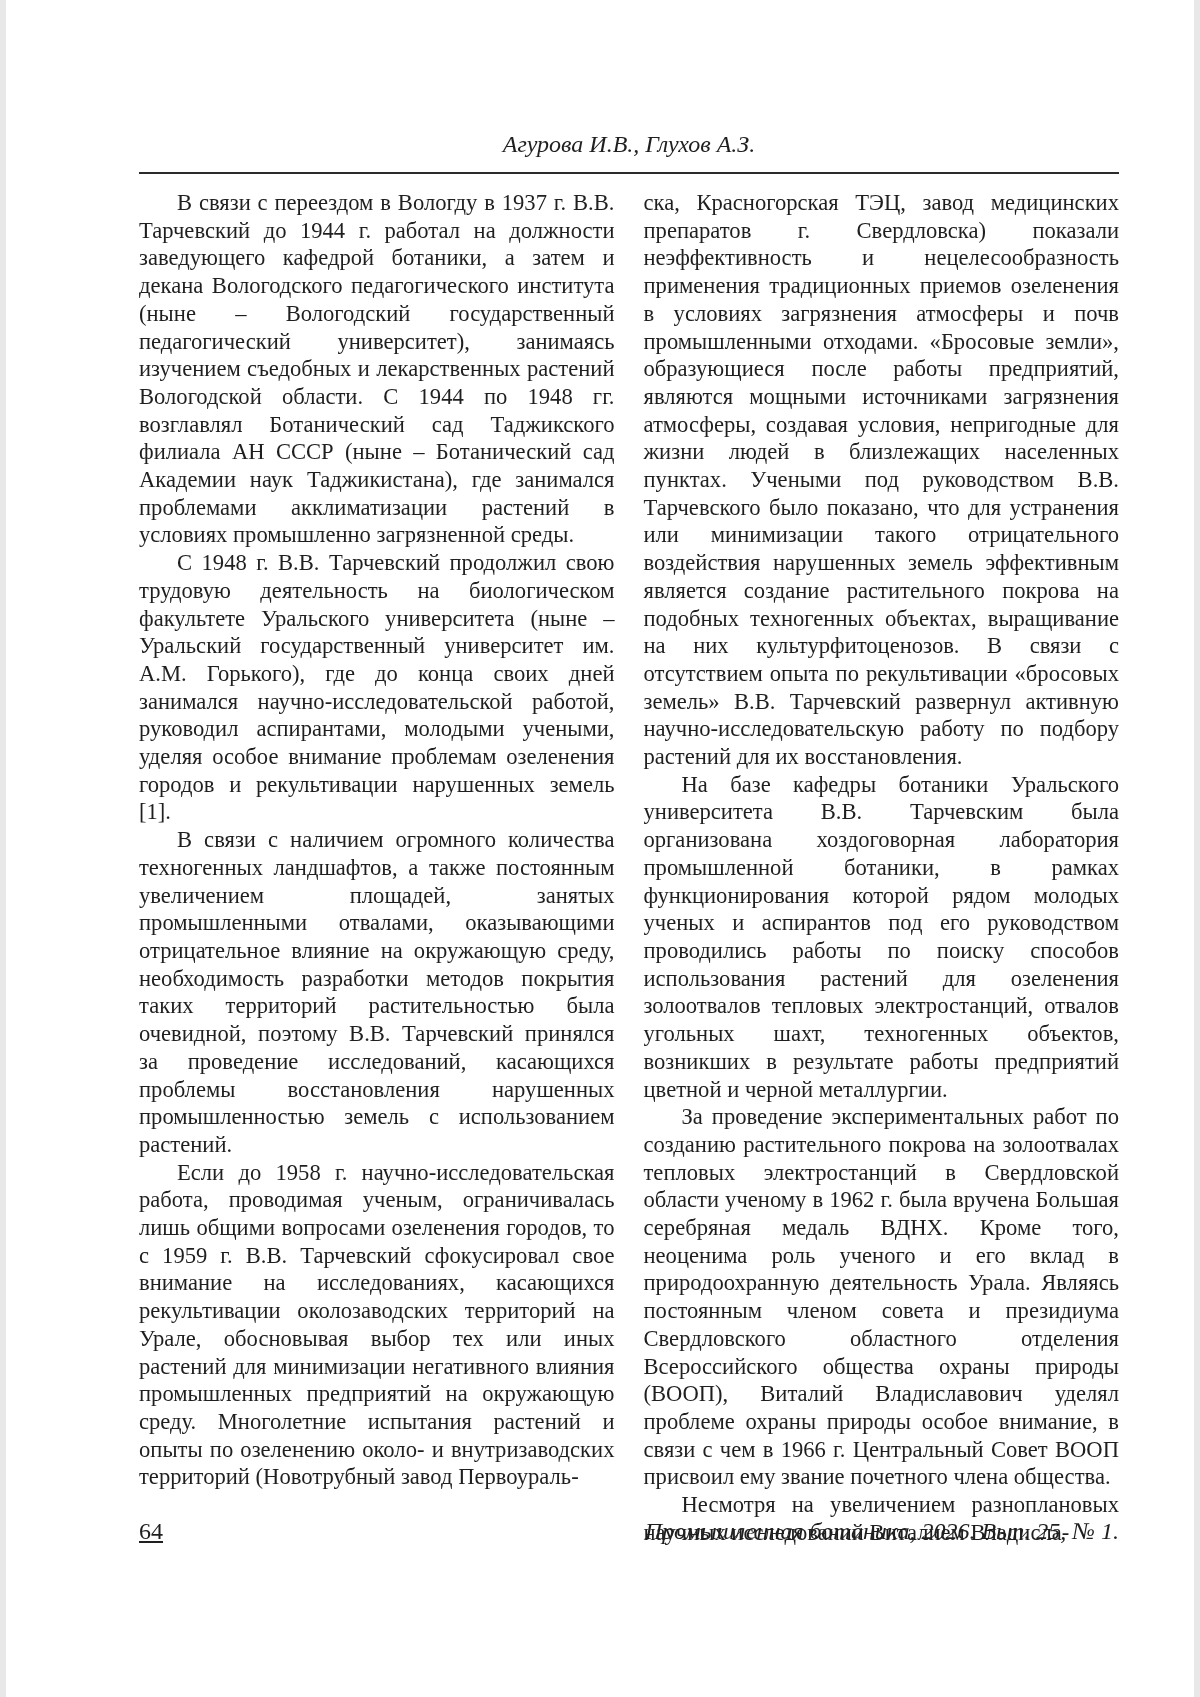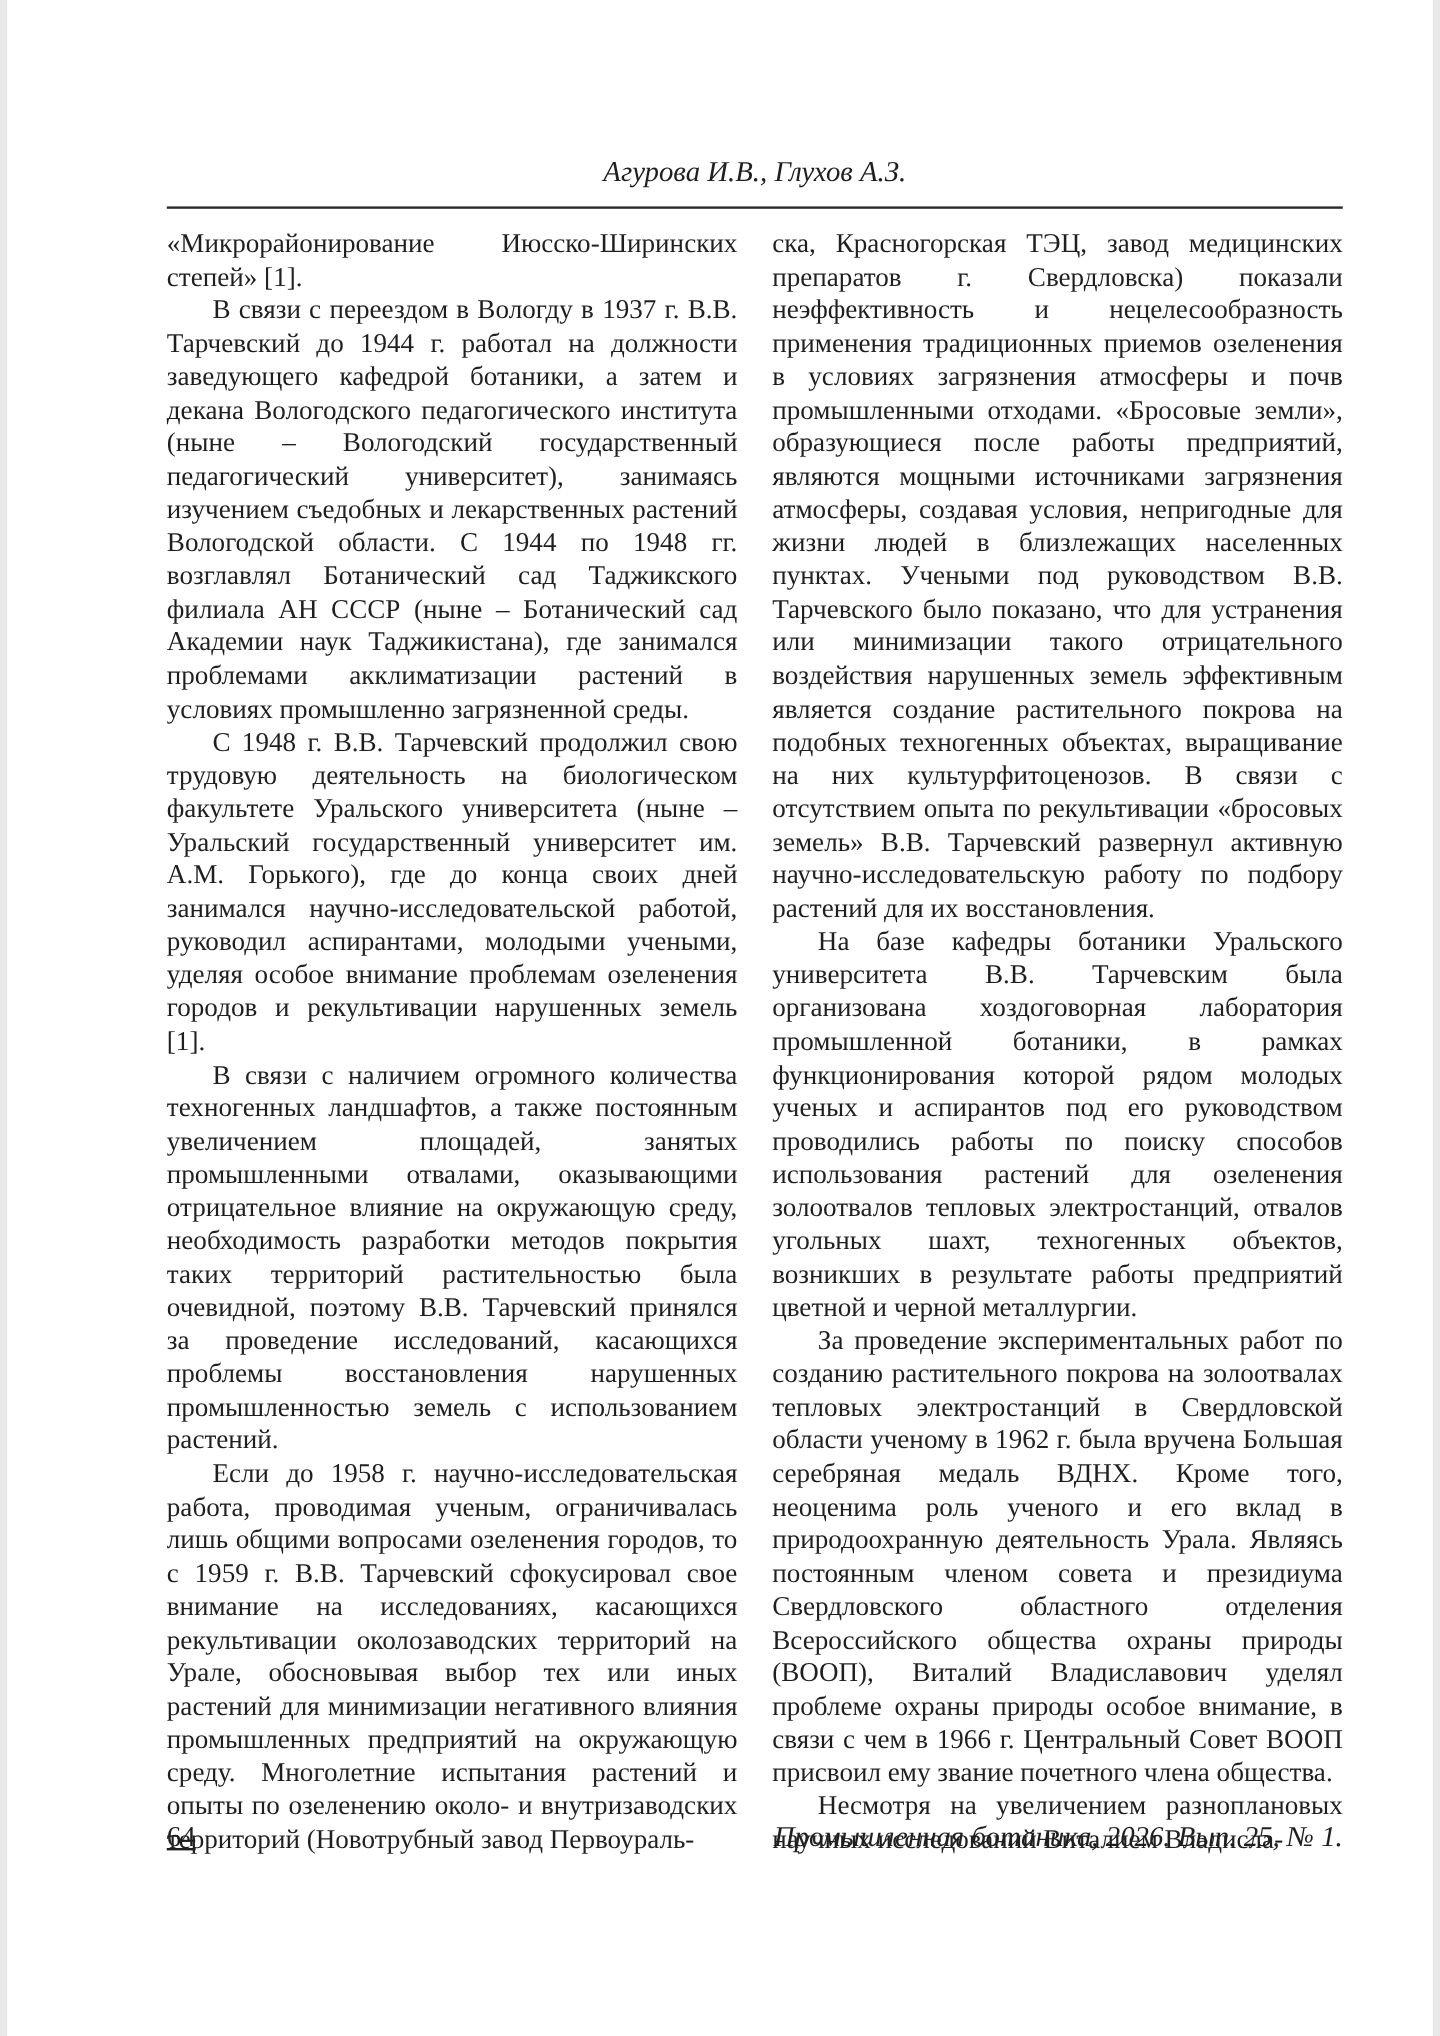--- a/index.html
+++ b/index.html
@@ -82,21 +82,20 @@
 
 <div class="page">
 
   <div class="running-head">Агурова И.В., Глухов А.З.</div>
 
   <div class="header-rule"></div>
 
   <div class="columns">
 
     <div class="col">
-      <p class="no-indent">«Микрорайонирование Июсско-Ширинских степей» [1].</p>
       <p>В связи с переездом в Вологду в 1937 г. В.В. Тарчевский до 1944 г. работал на должности заведующего кафедрой ботаники, а затем и декана Вологодского педагогического института (ныне – Вологодский государственный педагогический университет), занимаясь изучением съедобных и лекарственных растений Вологодской области. С 1944 по 1948 гг. возглавлял Ботанический сад Таджикского филиала АН СССР (ныне – Ботанический сад Академии наук Таджикистана), где занимался проблемами акклиматизации растений в условиях промышленно загрязненной среды.</p>
       <p>С 1948 г. В.В. Тарчевский продолжил свою трудовую деятельность на биологическом факультете Уральского университета (ныне – Уральский государственный университет им. А.М. Горького), где до конца своих дней занимался научно-исследовательской работой, руководил аспирантами, молодыми учеными, уделяя особое внимание проблемам озеленения городов и рекультивации нарушенных земель [1].</p>
       <p>В связи с наличием огромного количества техногенных ландшафтов, а также постоянным увеличением площадей, занятых промышленными отвалами, оказывающими отрицательное влияние на окружающую среду, необходимость разработки методов покрытия таких территорий растительностью была очевидной, поэтому В.В. Тарчевский принялся за проведение исследований, касающихся проблемы восстановления нарушенных промышленностью земель с использованием растений.</p>
       <p>Если до 1958 г. научно-исследовательская работа, проводимая ученым, ограничивалась лишь общими вопросами озеленения городов, то с 1959 г. В.В. Тарчевский сфокусировал свое внимание на исследованиях, касающихся рекультивации околозаводских территорий на Урале, обосновывая выбор тех или иных растений для минимизации негативного влияния промышленных предприятий на окружающую среду. Многолетние испытания растений и опыты по озеленению около- и внутризаводских территорий (Новотрубный завод Первоураль-</p>
     </div>
 
     <div class="col">
       <p class="no-indent">ска, Красногорская ТЭЦ, завод медицинских препаратов г. Свердловска) показали неэффективность и нецелесообразность применения традиционных приемов озеленения в условиях загрязнения атмосферы и почв промышленными отходами. «Бросовые земли», образующиеся после работы предприятий, являются мощными источниками загрязнения атмосферы, создавая условия, непригодные для жизни людей в близлежащих населенных пунктах. Учеными под руководством В.В. Тарчевского было показано, что для устранения или минимизации такого отрицательного воздействия нарушенных земель эффективным является создание растительного покрова на подобных техногенных объектах, выращивание на них культурфитоценозов. В связи с отсутствием опыта по рекультивации «бросовых земель» В.В. Тарчевский развернул активную научно-исследовательскую работу по подбору растений для их восстановления.</p>
       <p>На базе кафедры ботаники Уральского университета В.В. Тарчевским была организована хоздоговорная лаборатория промышленной ботаники, в рамках функционирования которой рядом молодых ученых и аспирантов под его руководством проводились работы по поиску способов использования растений для озеленения золоотвалов тепловых электростанций, отвалов угольных шахт, техногенных объектов, возникших в результате работы предприятий цветной и черной металлургии.</p>
       <p>За проведение экспериментальных работ по созданию растительного покрова на золоотвалах тепловых электростанций в Свердловской области ученому в 1962 г. была вручена Большая серебряная медаль ВДНХ. Кроме того, неоценима роль ученого и его вклад в природоохранную деятельность Урала. Являясь постоянным членом совета и президиума Свердловского областного отделения Всероссийского общества охраны природы (ВООП), Виталий Владиславович уделял проблеме охраны природы особое внимание, в связи с чем в 1966 г. Центральный Совет ВООП присвоил ему звание почетного члена общества.</p>

